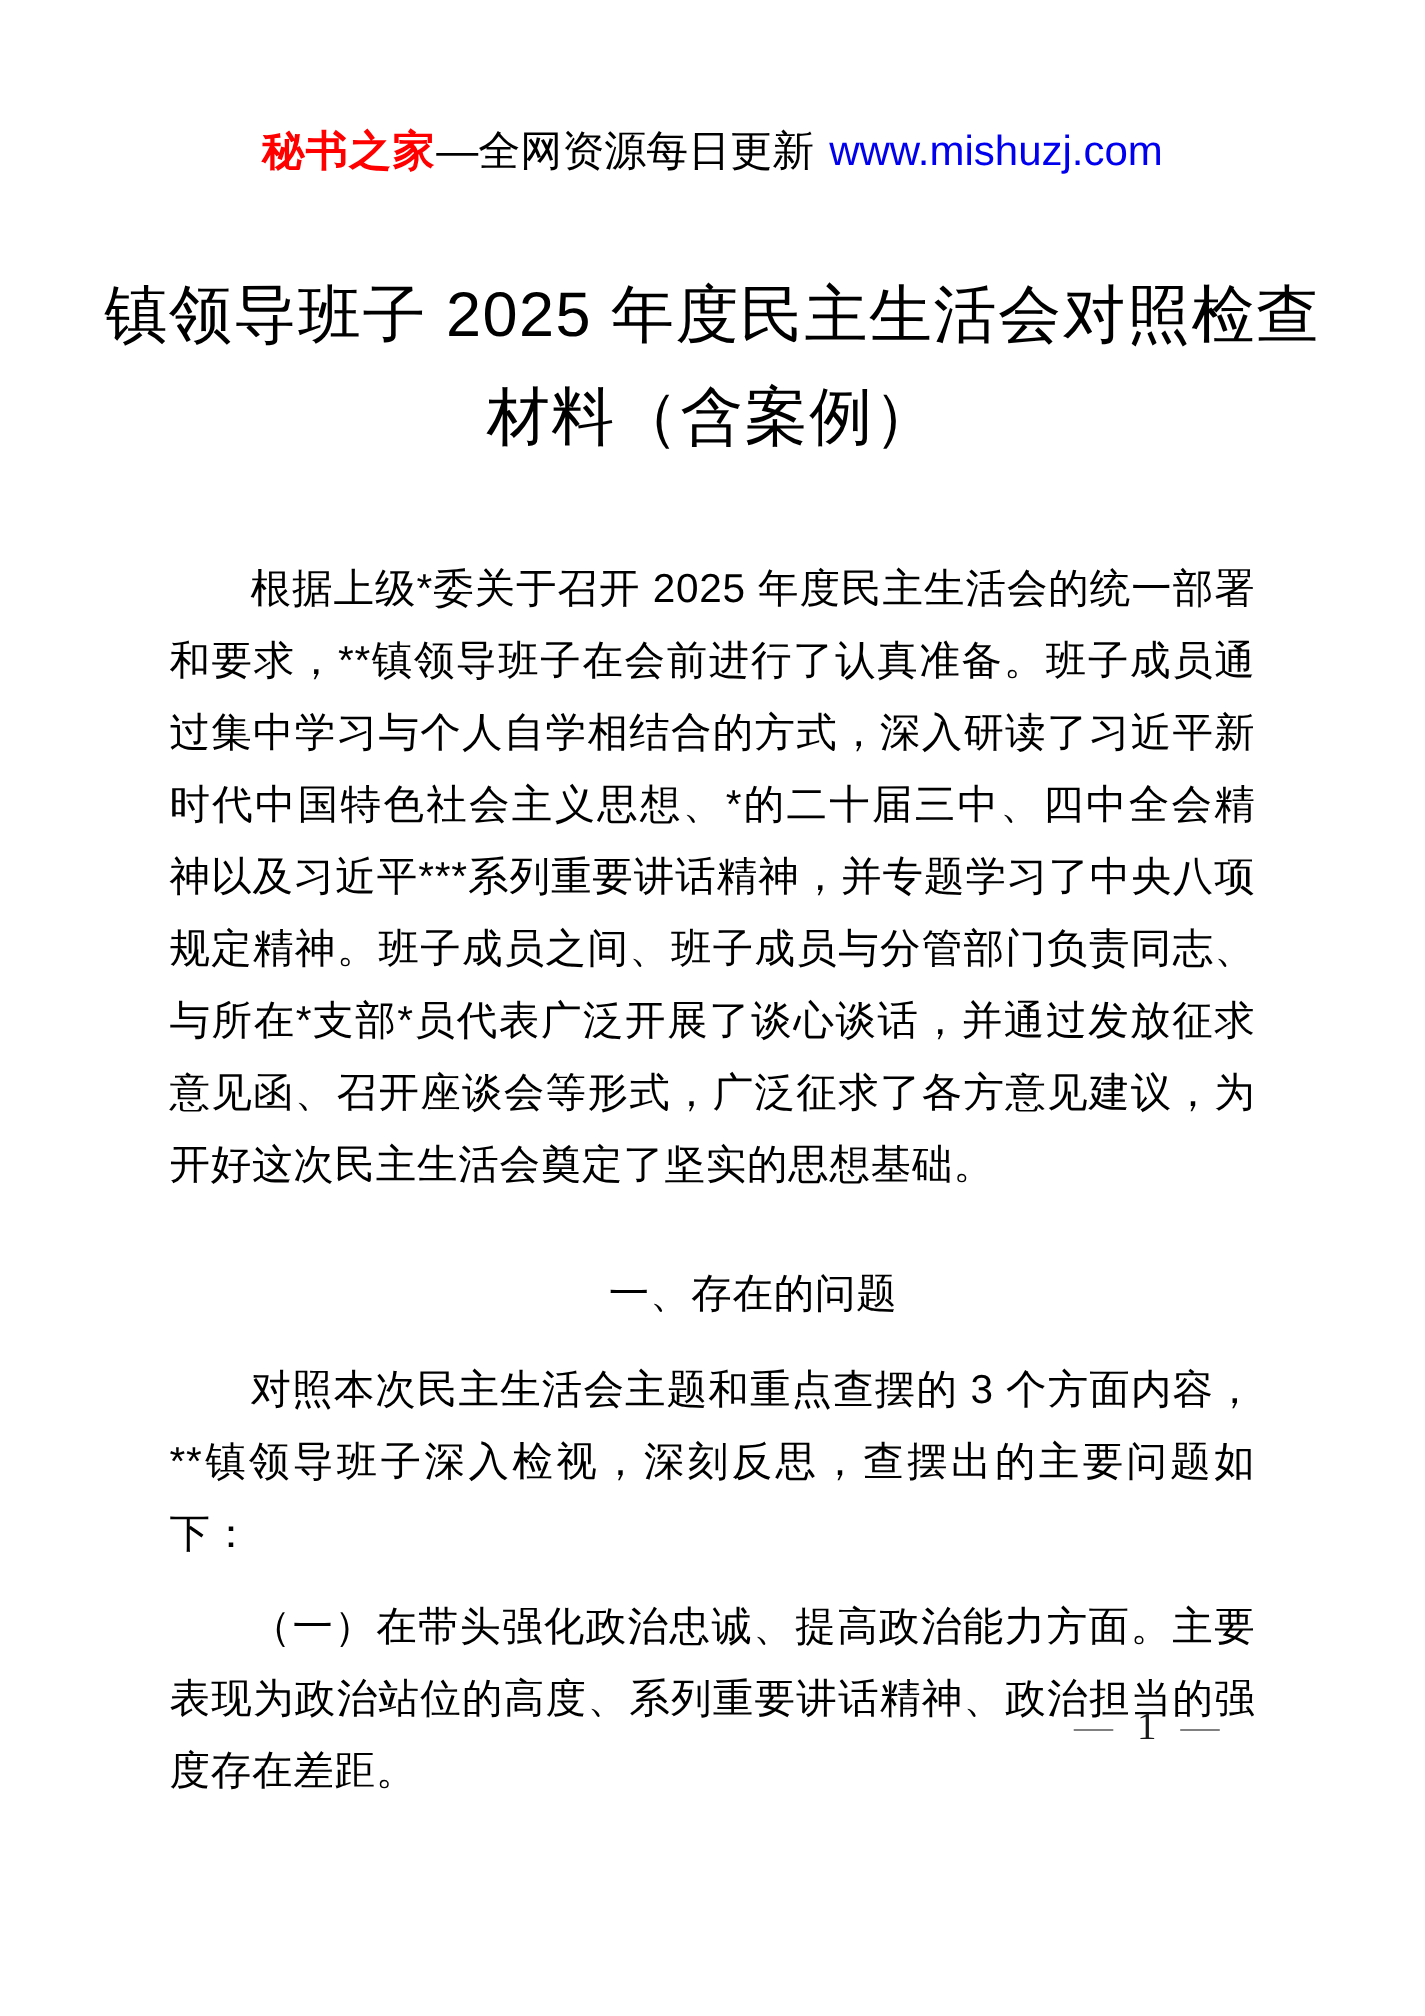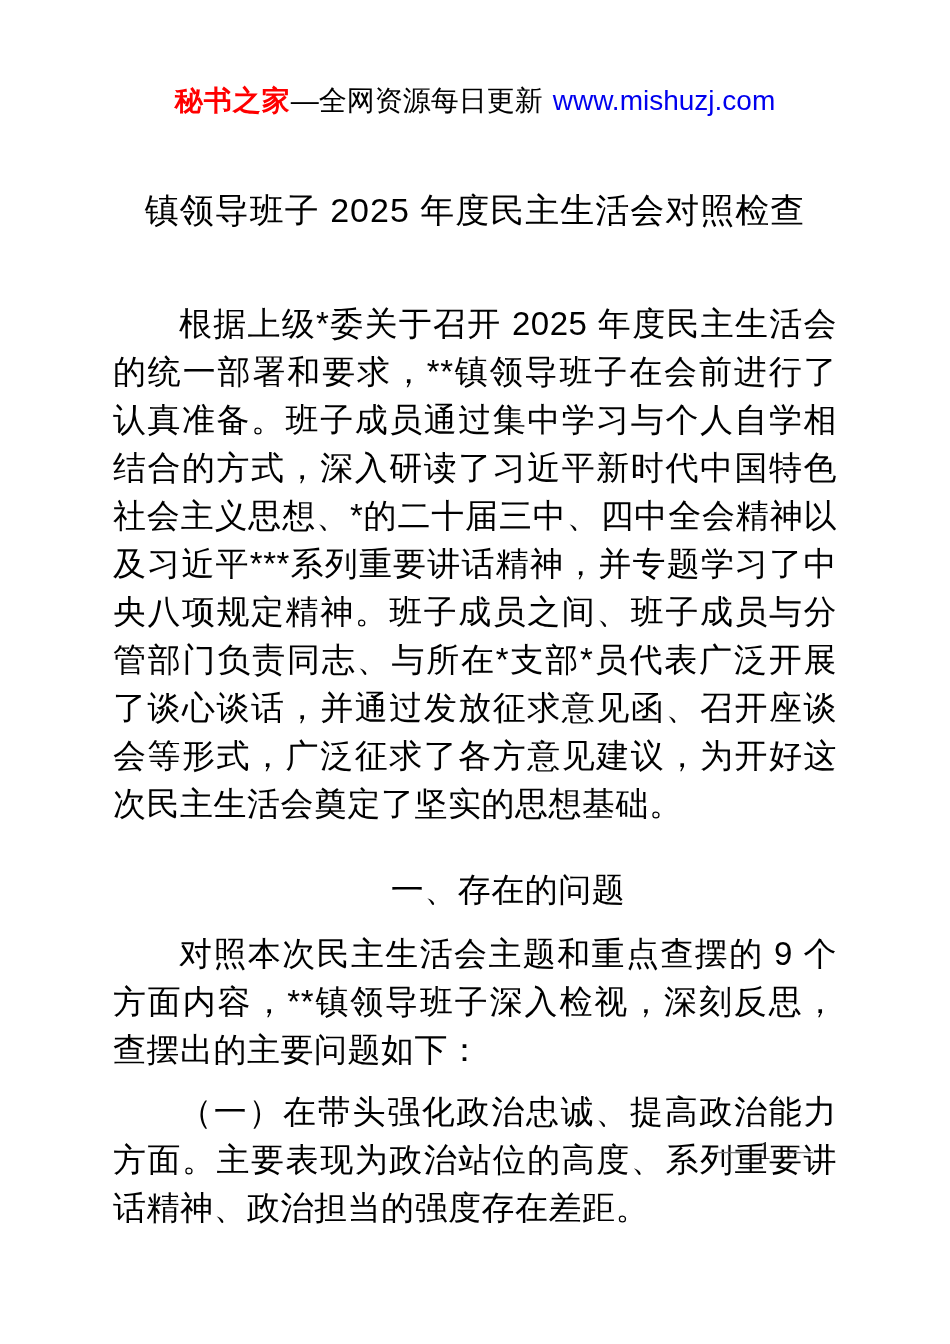--- a/index.html
+++ b/index.html
@@ -35,33 +35,33 @@
   .site-header .url {
     color: #0000ee;
     text-decoration: none;
     margin-left: 10px;
     cursor: pointer;
   }
   
   .doc-title {
     margin-top: 56px;
     text-align: center;
-    font-size: 34px;
+    font-size: 42px;
     font-weight: 500;
     line-height: 68px;
     letter-spacing: 1px;
   }
   .doc-title .title-line { display: block; }
   
   .content {
     padding: 0 113px;
     margin-top: 56px;
   }
   .para {
-    font-size: 33px;
+    font-size: 27px;
     line-height: 48px;
     text-align: justify;
     text-indent: 2em;
     letter-spacing: 0.5px;
     margin-bottom: 14px;
   }
   .para.section-heading {
     text-align: center;
     margin-top: 38px;
     margin-bottom: 16px;
@@ -83,28 +83,29 @@
 <body>
 
 <div class="page">
 
   <div class="site-header">
     <span class="brand">秘书之家</span><span class="hdr-dash">—</span><span class="tagline">全网资源每日更新</span><a class="url">www.mishuzj.com</a>
   </div>
 
   <h1 class="doc-title">
     <span class="title-line">镇领导班子 2025 年度民主生活会对照检查</span>
+    <span class="title-line">材料（含案例）</span>
   </h1>
 
   <div class="content">
     <p class="para">根据上级*委关于召开 2025 年度民主生活会的统一部署和要求，**镇领导班子在会前进行了认真准备。班子成员通过集中学习与个人自学相结合的方式，深入研读了习近平新时代中国特色社会主义思想、*的二十届三中、四中全会精神以及习近平***系列重要讲话精神，并专题学习了中央八项规定精神。班子成员之间、班子成员与分管部门负责同志、与所在*支部*员代表广泛开展了谈心谈话，并通过发放征求意见函、召开座谈会等形式，广泛征求了各方意见建议，为开好这次民主生活会奠定了坚实的思想基础。</p>
 
     <p class="para section-heading">一、存在的问题</p>
 
-    <p class="para">对照本次民主生活会主题和重点查摆的 9 个方面内容，**镇领导班子深入检视，深刻反思，查摆出的主要问题如下：</p>
+    <p class="para">对照本次民主生活会主题和重点查摆的 3 个方面内容，**镇领导班子深入检视，深刻反思，查摆出的主要问题如下：</p>
 
     <p class="para">（一）在带头强化政治忠诚、提高政治能力方面。主要表现为政治站位的高度、系列重要讲话精神、政治担当的强度存在差距。</p>
   </div>
 
   <div class="page-footer">
     <span class="pg-dash">—</span><span class="pg-num">1</span><span class="pg-dash">—</span>
   </div>
 
 </div>
 

